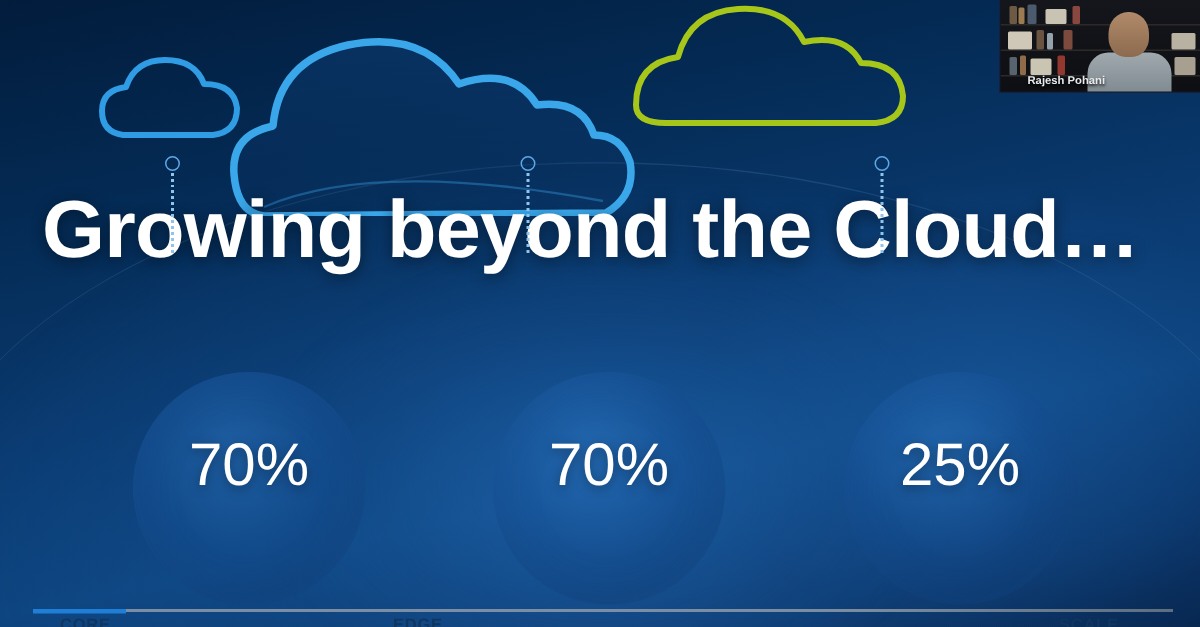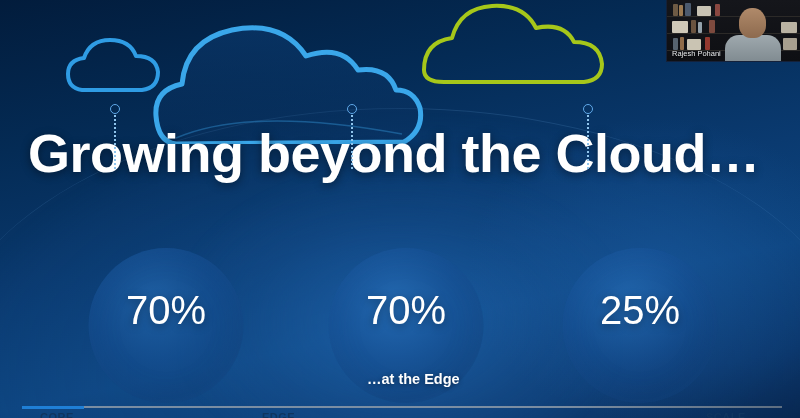--- a/index.html
+++ b/index.html
@@ -137,22 +137,22 @@
     position:absolute; left:72px; top:8px; width:27px; height:30px;
     border-radius:48% 48% 42% 42%;
     background:linear-gradient(180deg,#b08a6a 0%, #8d6a4e 100%);
   }
   .person-body{
     position:absolute; left:58px; top:35px; width:56px; height:30px;
     border-radius:14px 14px 0 0;
     background:linear-gradient(180deg,#9fa9ae 0%, #7c878d 100%);
   }
   .wc-name{
-    position:absolute; left:5px; bottom:4px;
-    font-size:7.5px; color:#e8eaec; font-weight:400;
+    position:absolute; left:18px; bottom:4px;
+    font-size:7.5px; color:#e8eaec; font-weight:700;
     text-shadow:0 1px 2px rgba(0,0,0,0.9);
     white-space:nowrap; line-height:1;
   }
 </style>
 </head>
 <body>
 
 <div class="slide">
   <div class="slide-grad"></div>
   <div class="arc"></div>
@@ -206,21 +206,20 @@
   </div>
   <div class="connector c-2">
     <div class="ring"></div>
     <div class="dotline"></div>
   </div>
   <div class="connector c-3">
     <div class="ring"></div>
     <div class="dotline"></div>
   </div>
 
-  <div class="caption cap-2">…at the Edge</div>
 
   <div class="timeline">
     <div class="tl-track"></div>
     <div class="tl-fill"></div>
     <div class="tl-label tl-3" style="left:40px">CORE</div>
     <div class="tl-label tl-1">EDGE</div>
     <div class="tl-label tl-2">SCALE</div>
   </div>
 </div>
 

